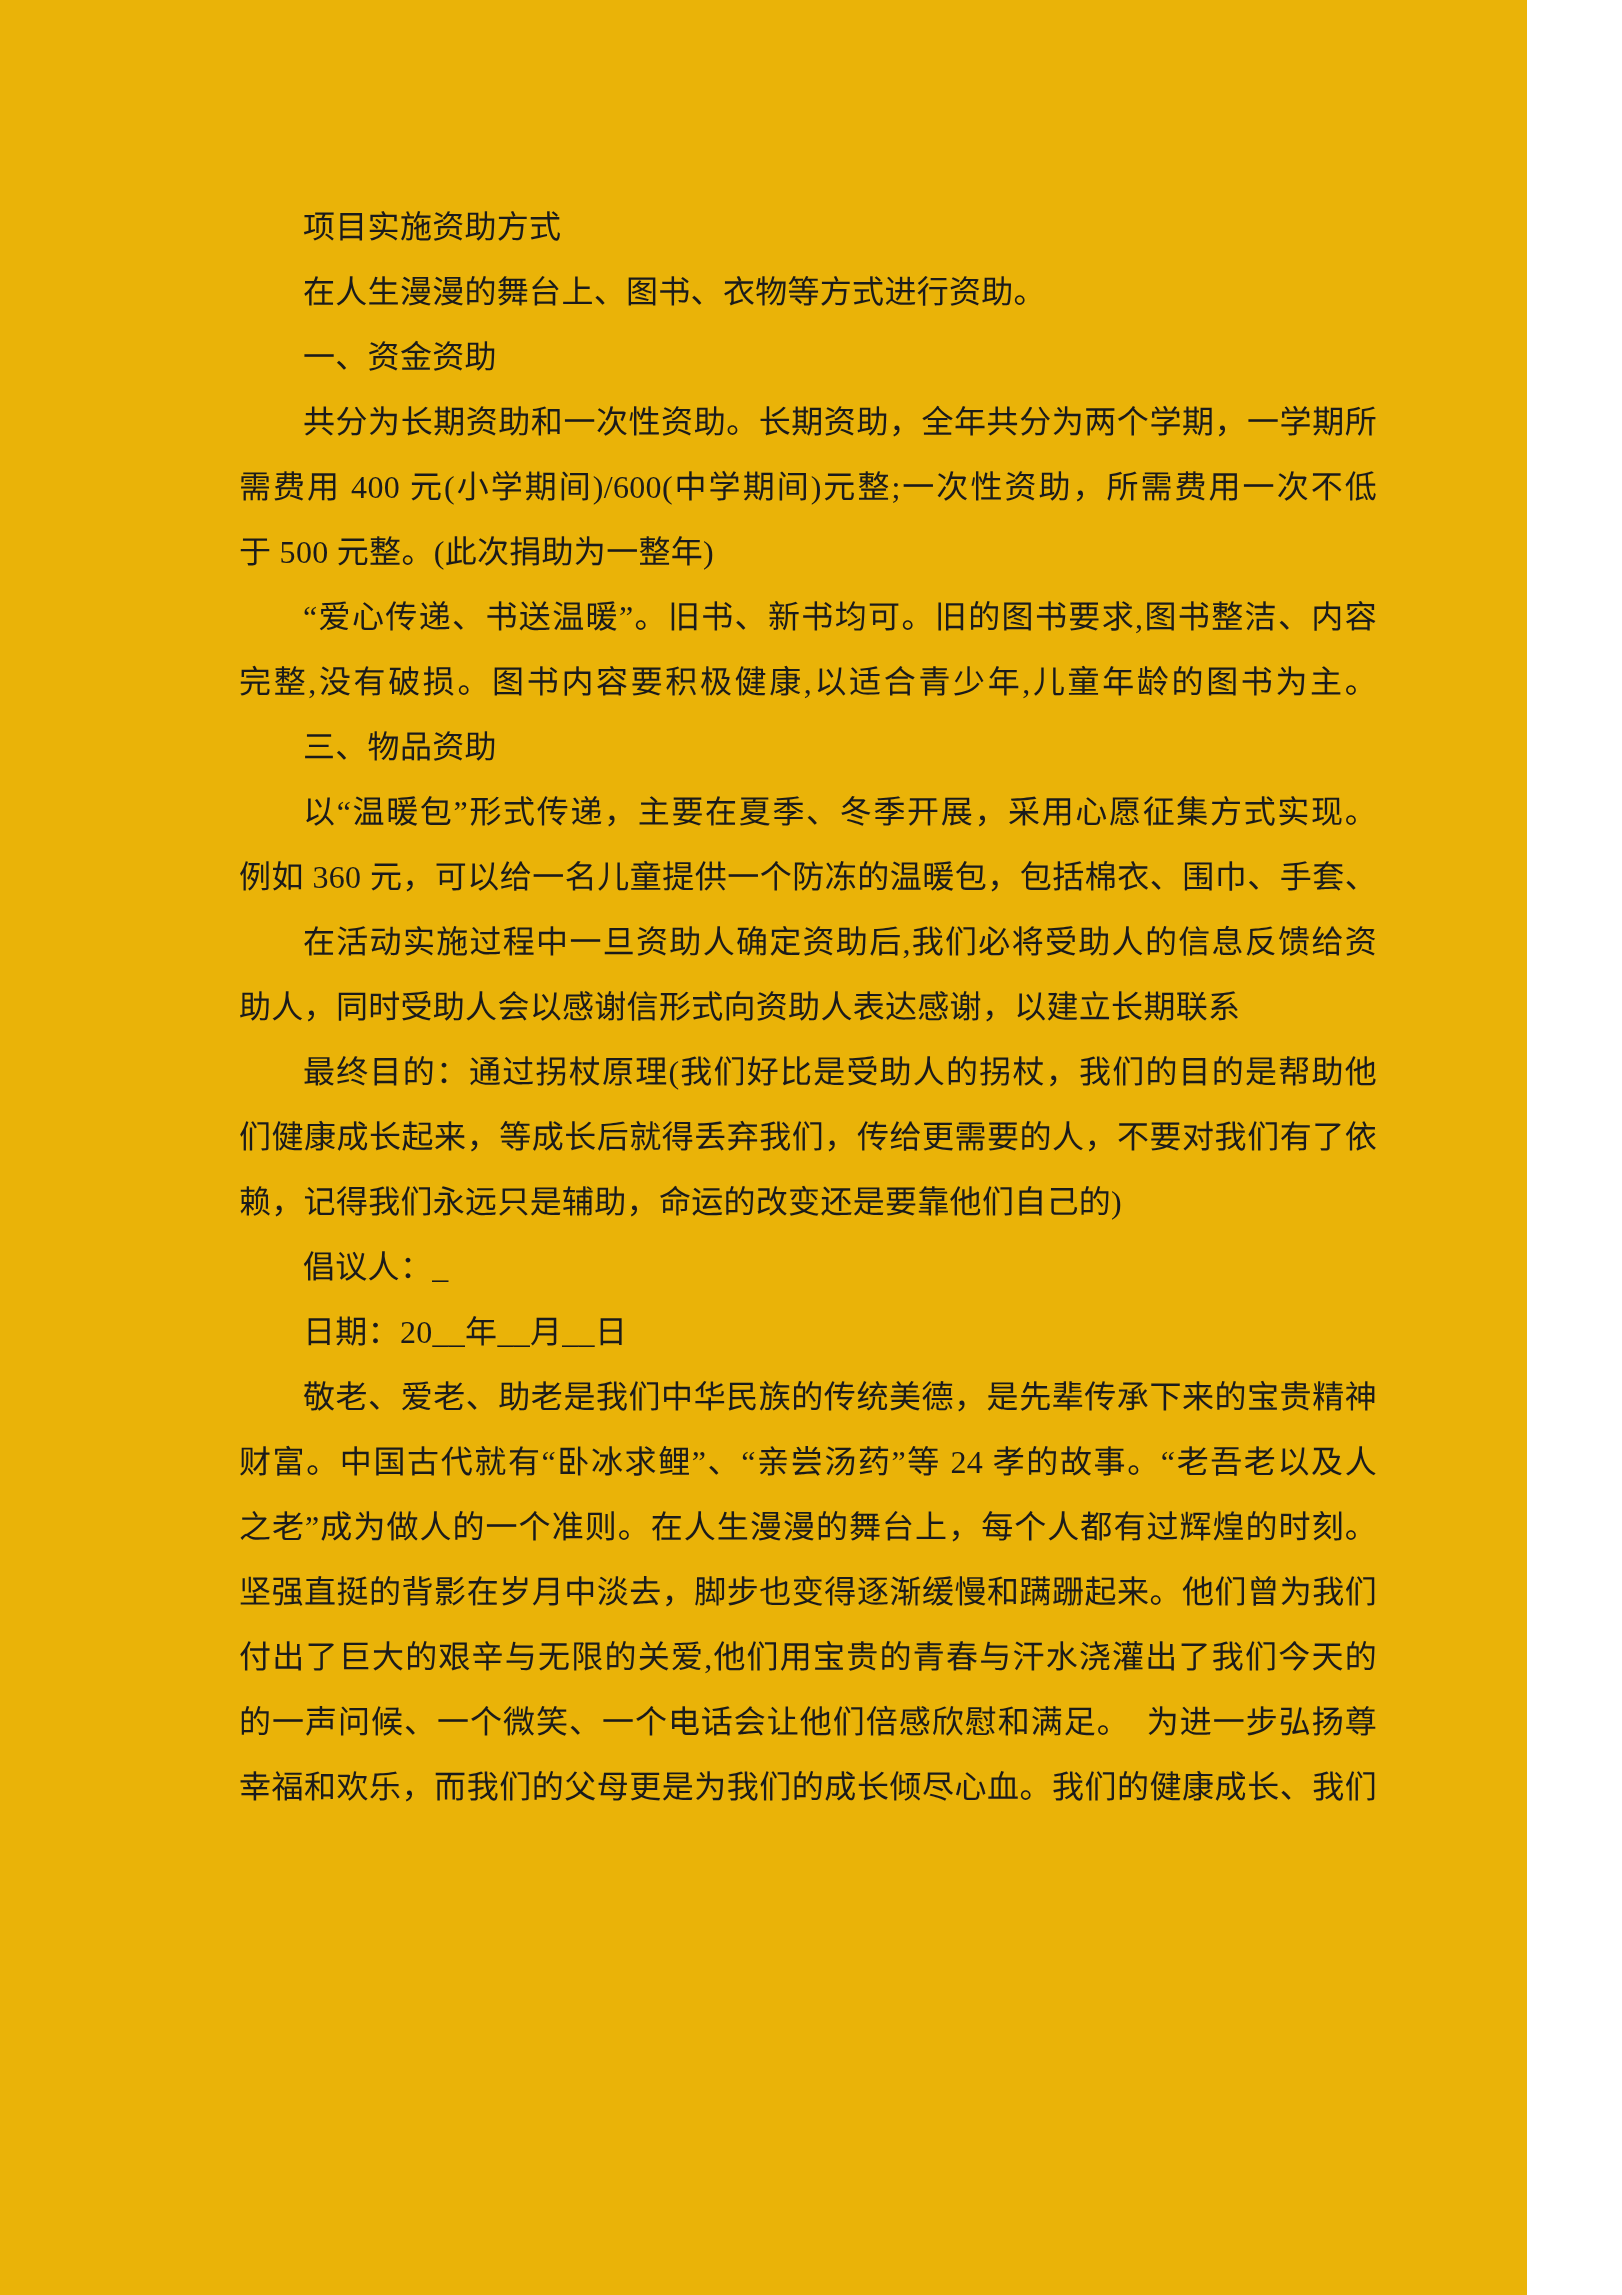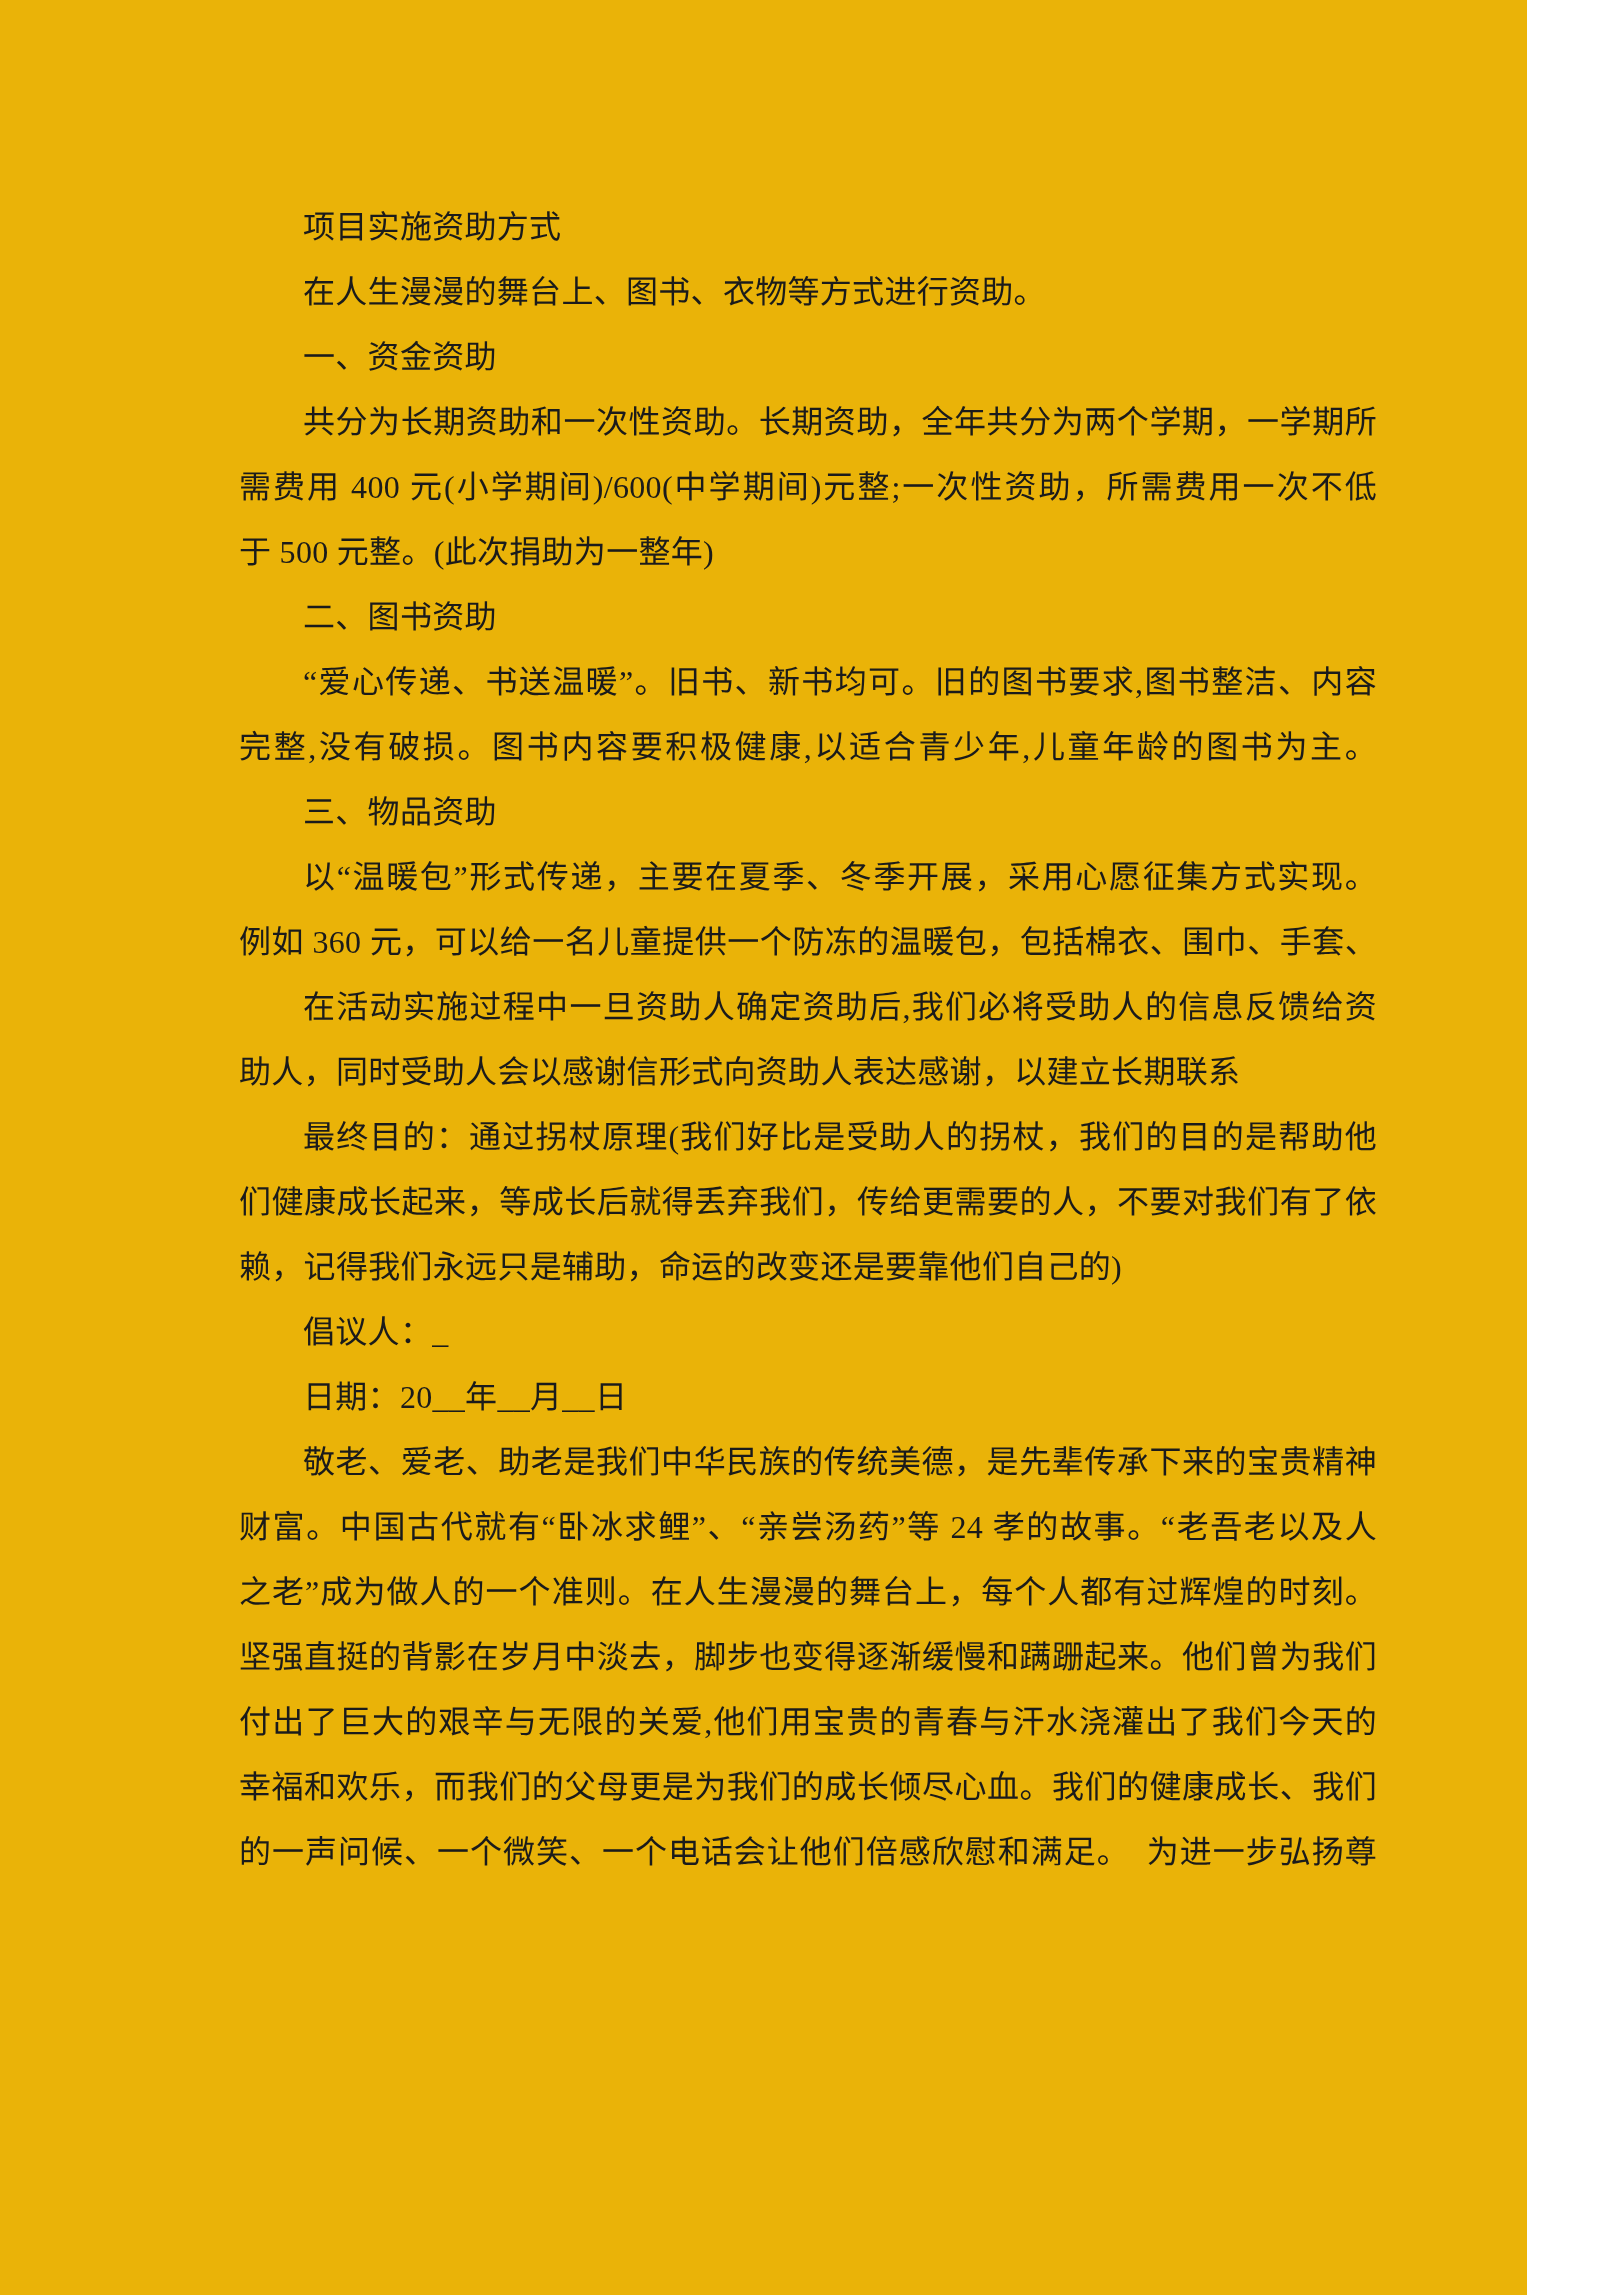--- a/index.html
+++ b/index.html
@@ -44,35 +44,34 @@
 <body>
 
 <div class="page">
   <div class="doc">
     <div class="line i">项目实施资助方式</div>
     <div class="line i">在人生漫漫的舞台上、图书、衣物等方式进行资助。</div>
     <div class="line i">一、资金资助</div>
     <div class="line i j">共分为长期资助和一次性资助。长期资助，全年共分为两个学期，一学期所</div>
     <div class="line j">需费用 400 元(小学期间)/600(中学期间)元整;一次性资助，所需费用一次不低</div>
     <div class="line">于 500 元整。(此次捐助为一整年)</div>
-    <div class="line i">二、图书资助</div>
     <div class="line i j">“爱心传递、书送温暖”。旧书、新书均可。旧的图书要求,图书整洁、内容</div>
     <div class="line j">完整,没有破损。图书内容要积极健康,以适合青少年,儿童年龄的图书为主。</div>
     <div class="line i">三、物品资助</div>
     <div class="line i j">以“温暖包”形式传递，主要在夏季、冬季开展，采用心愿征集方式实现。</div>
     <div class="line j">例如 360 元，可以给一名儿童提供一个防冻的温暖包，包括棉衣、围巾、手套、</div>
     <div class="line i j">在活动实施过程中一旦资助人确定资助后,我们必将受助人的信息反馈给资</div>
     <div class="line">助人，同时受助人会以感谢信形式向资助人表达感谢，以建立长期联系</div>
     <div class="line i j">最终目的：通过拐杖原理(我们好比是受助人的拐杖，我们的目的是帮助他</div>
     <div class="line j">们健康成长起来，等成长后就得丢弃我们，传给更需要的人，不要对我们有了依</div>
     <div class="line">赖，记得我们永远只是辅助，命运的改变还是要靠他们自己的)</div>
     <div class="line i">倡议人：_</div>
     <div class="line i">日期：20__年__月__日</div>
     <div class="line i j">敬老、爱老、助老是我们中华民族的传统美德，是先辈传承下来的宝贵精神</div>
     <div class="line j">财富。中国古代就有“卧冰求鲤”、“亲尝汤药”等 24 孝的故事。“老吾老以及人</div>
     <div class="line j">之老”成为做人的一个准则。在人生漫漫的舞台上，每个人都有过辉煌的时刻。</div>
     <div class="line j">坚强直挺的背影在岁月中淡去，脚步也变得逐渐缓慢和蹒跚起来。他们曾为我们</div>
     <div class="line j">付出了巨大的艰辛与无限的关爱,他们用宝贵的青春与汗水浇灌出了我们今天的</div>
+    <div class="line j">的一声问候、一个微笑、一个电话会让他们倍感欣慰和满足。　为进一步弘扬尊</div>
     <div class="line j">幸福和欢乐，而我们的父母更是为我们的成长倾尽心血。我们的健康成长、我们</div>
-    <div class="line j">的一声问候、一个微笑、一个电话会让他们倍感欣慰和满足。　为进一步弘扬尊</div>
   </div>
 </div>
 
 
 </body></html>

